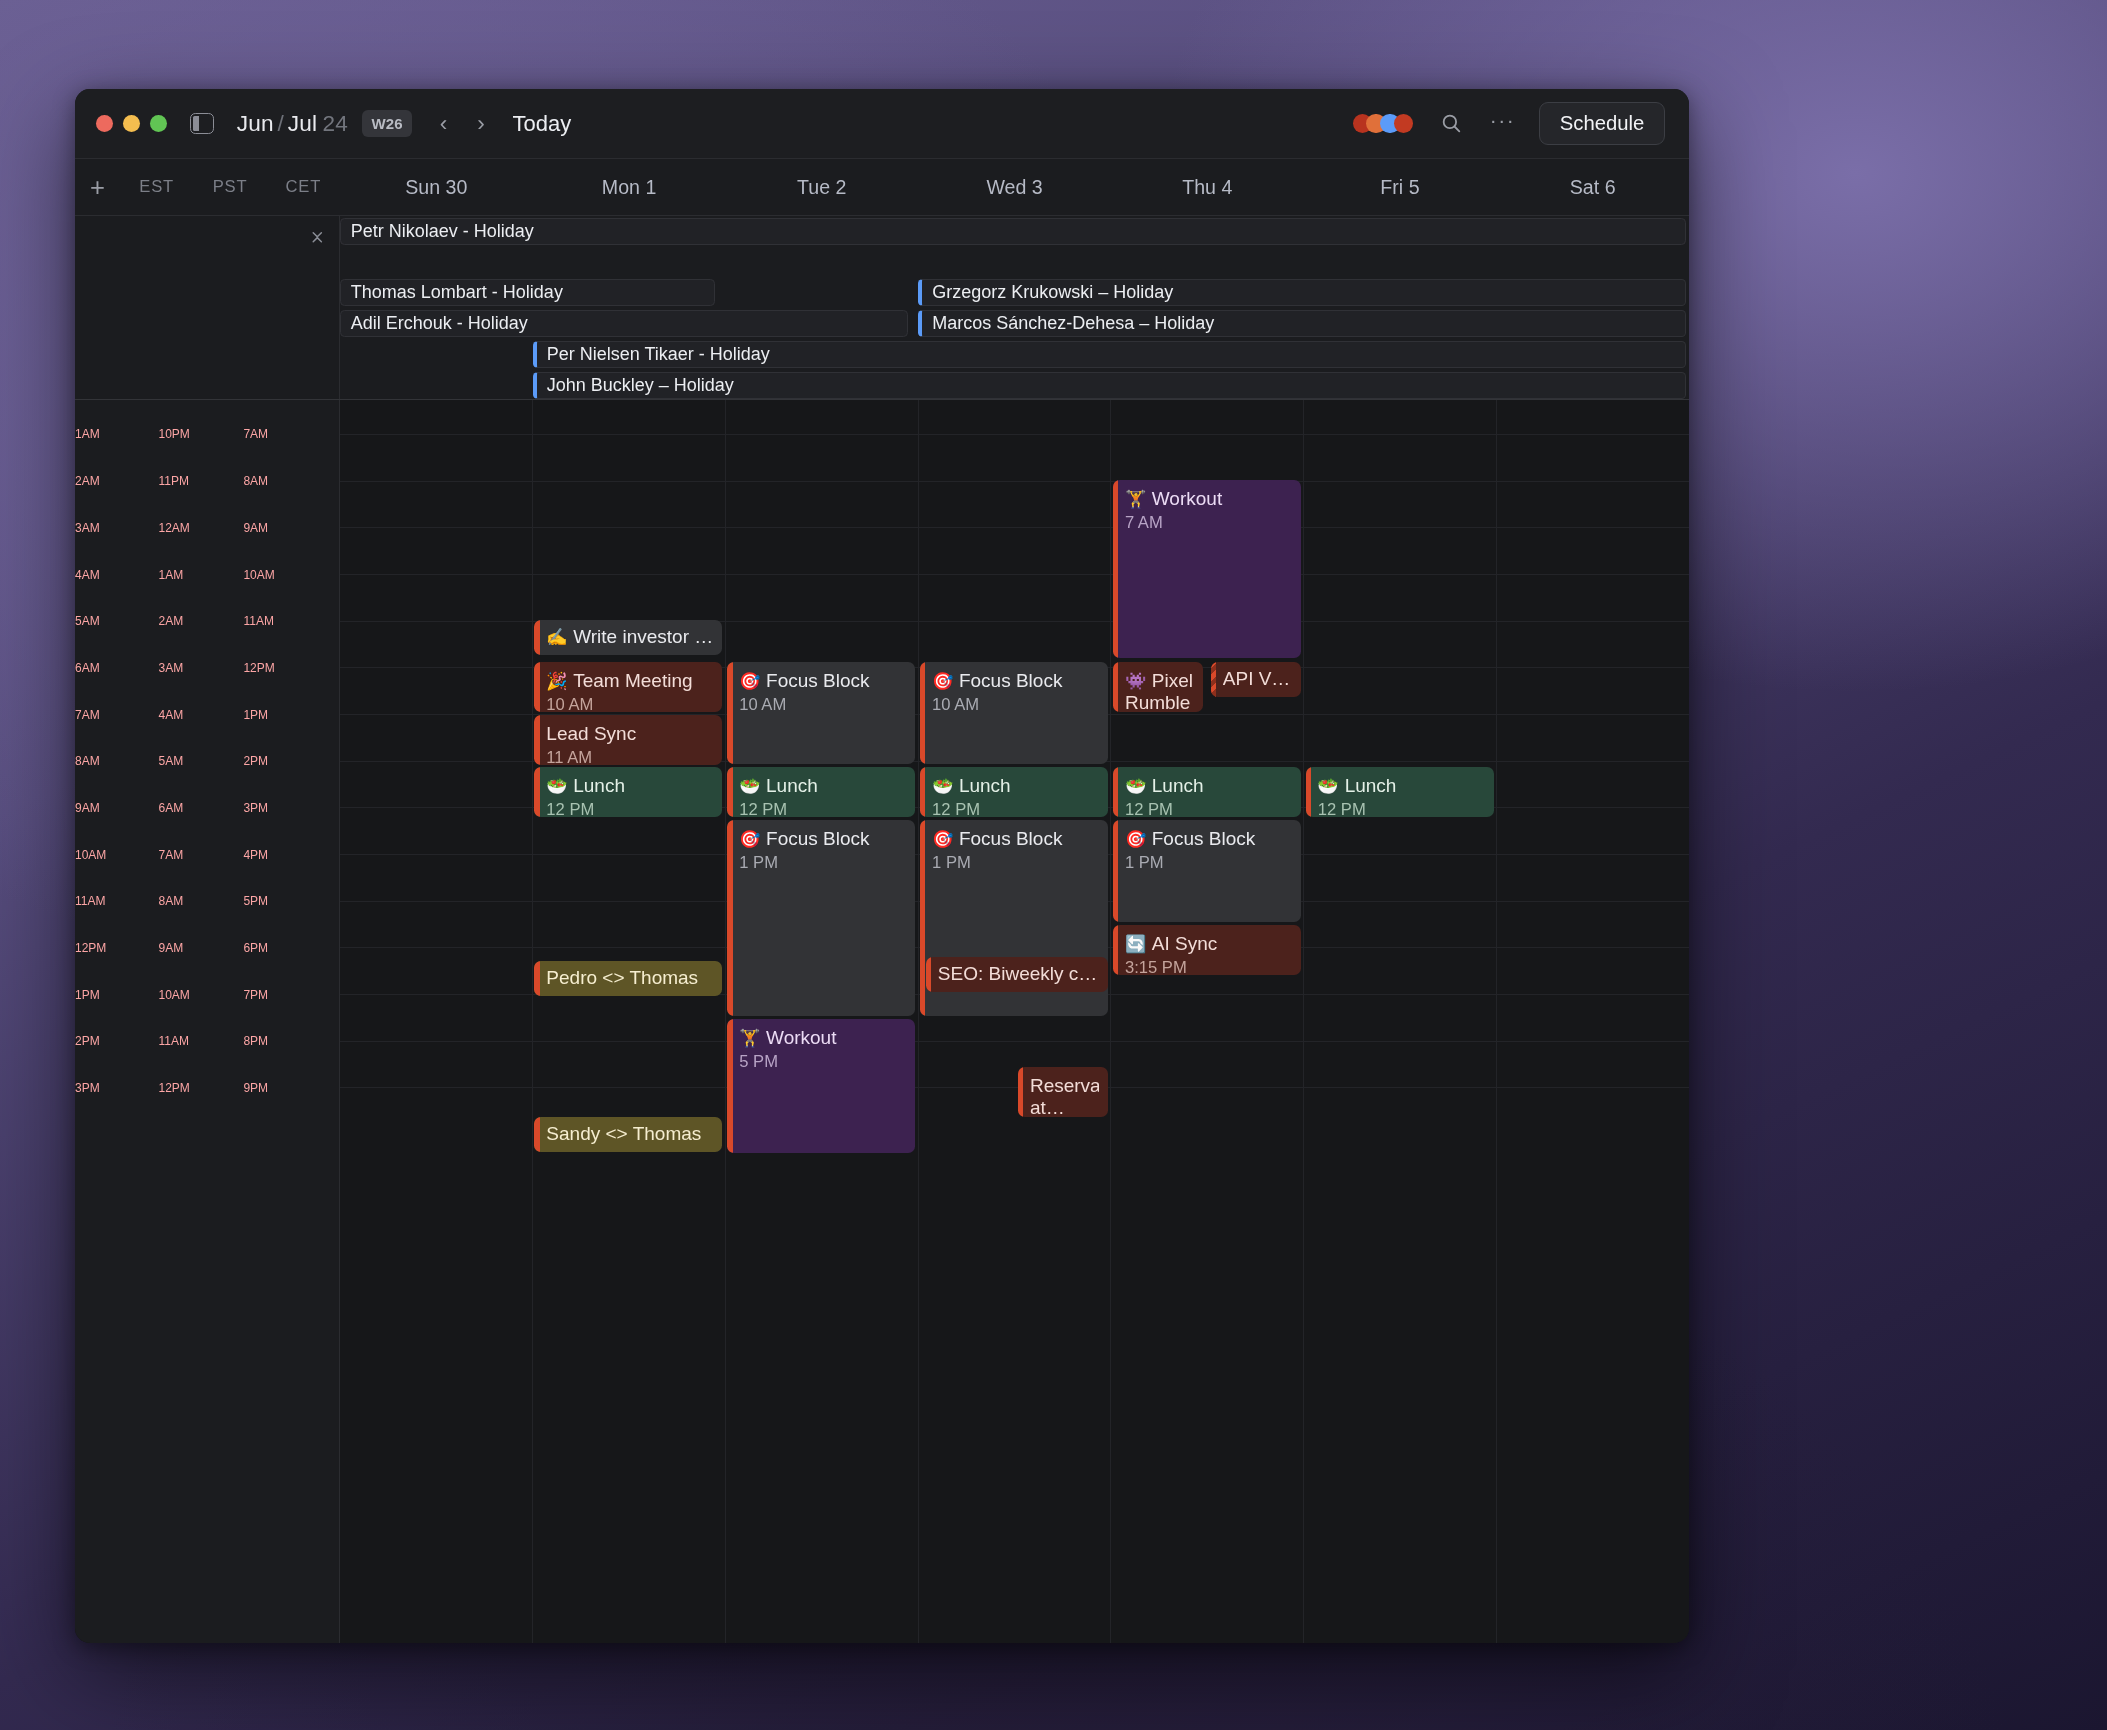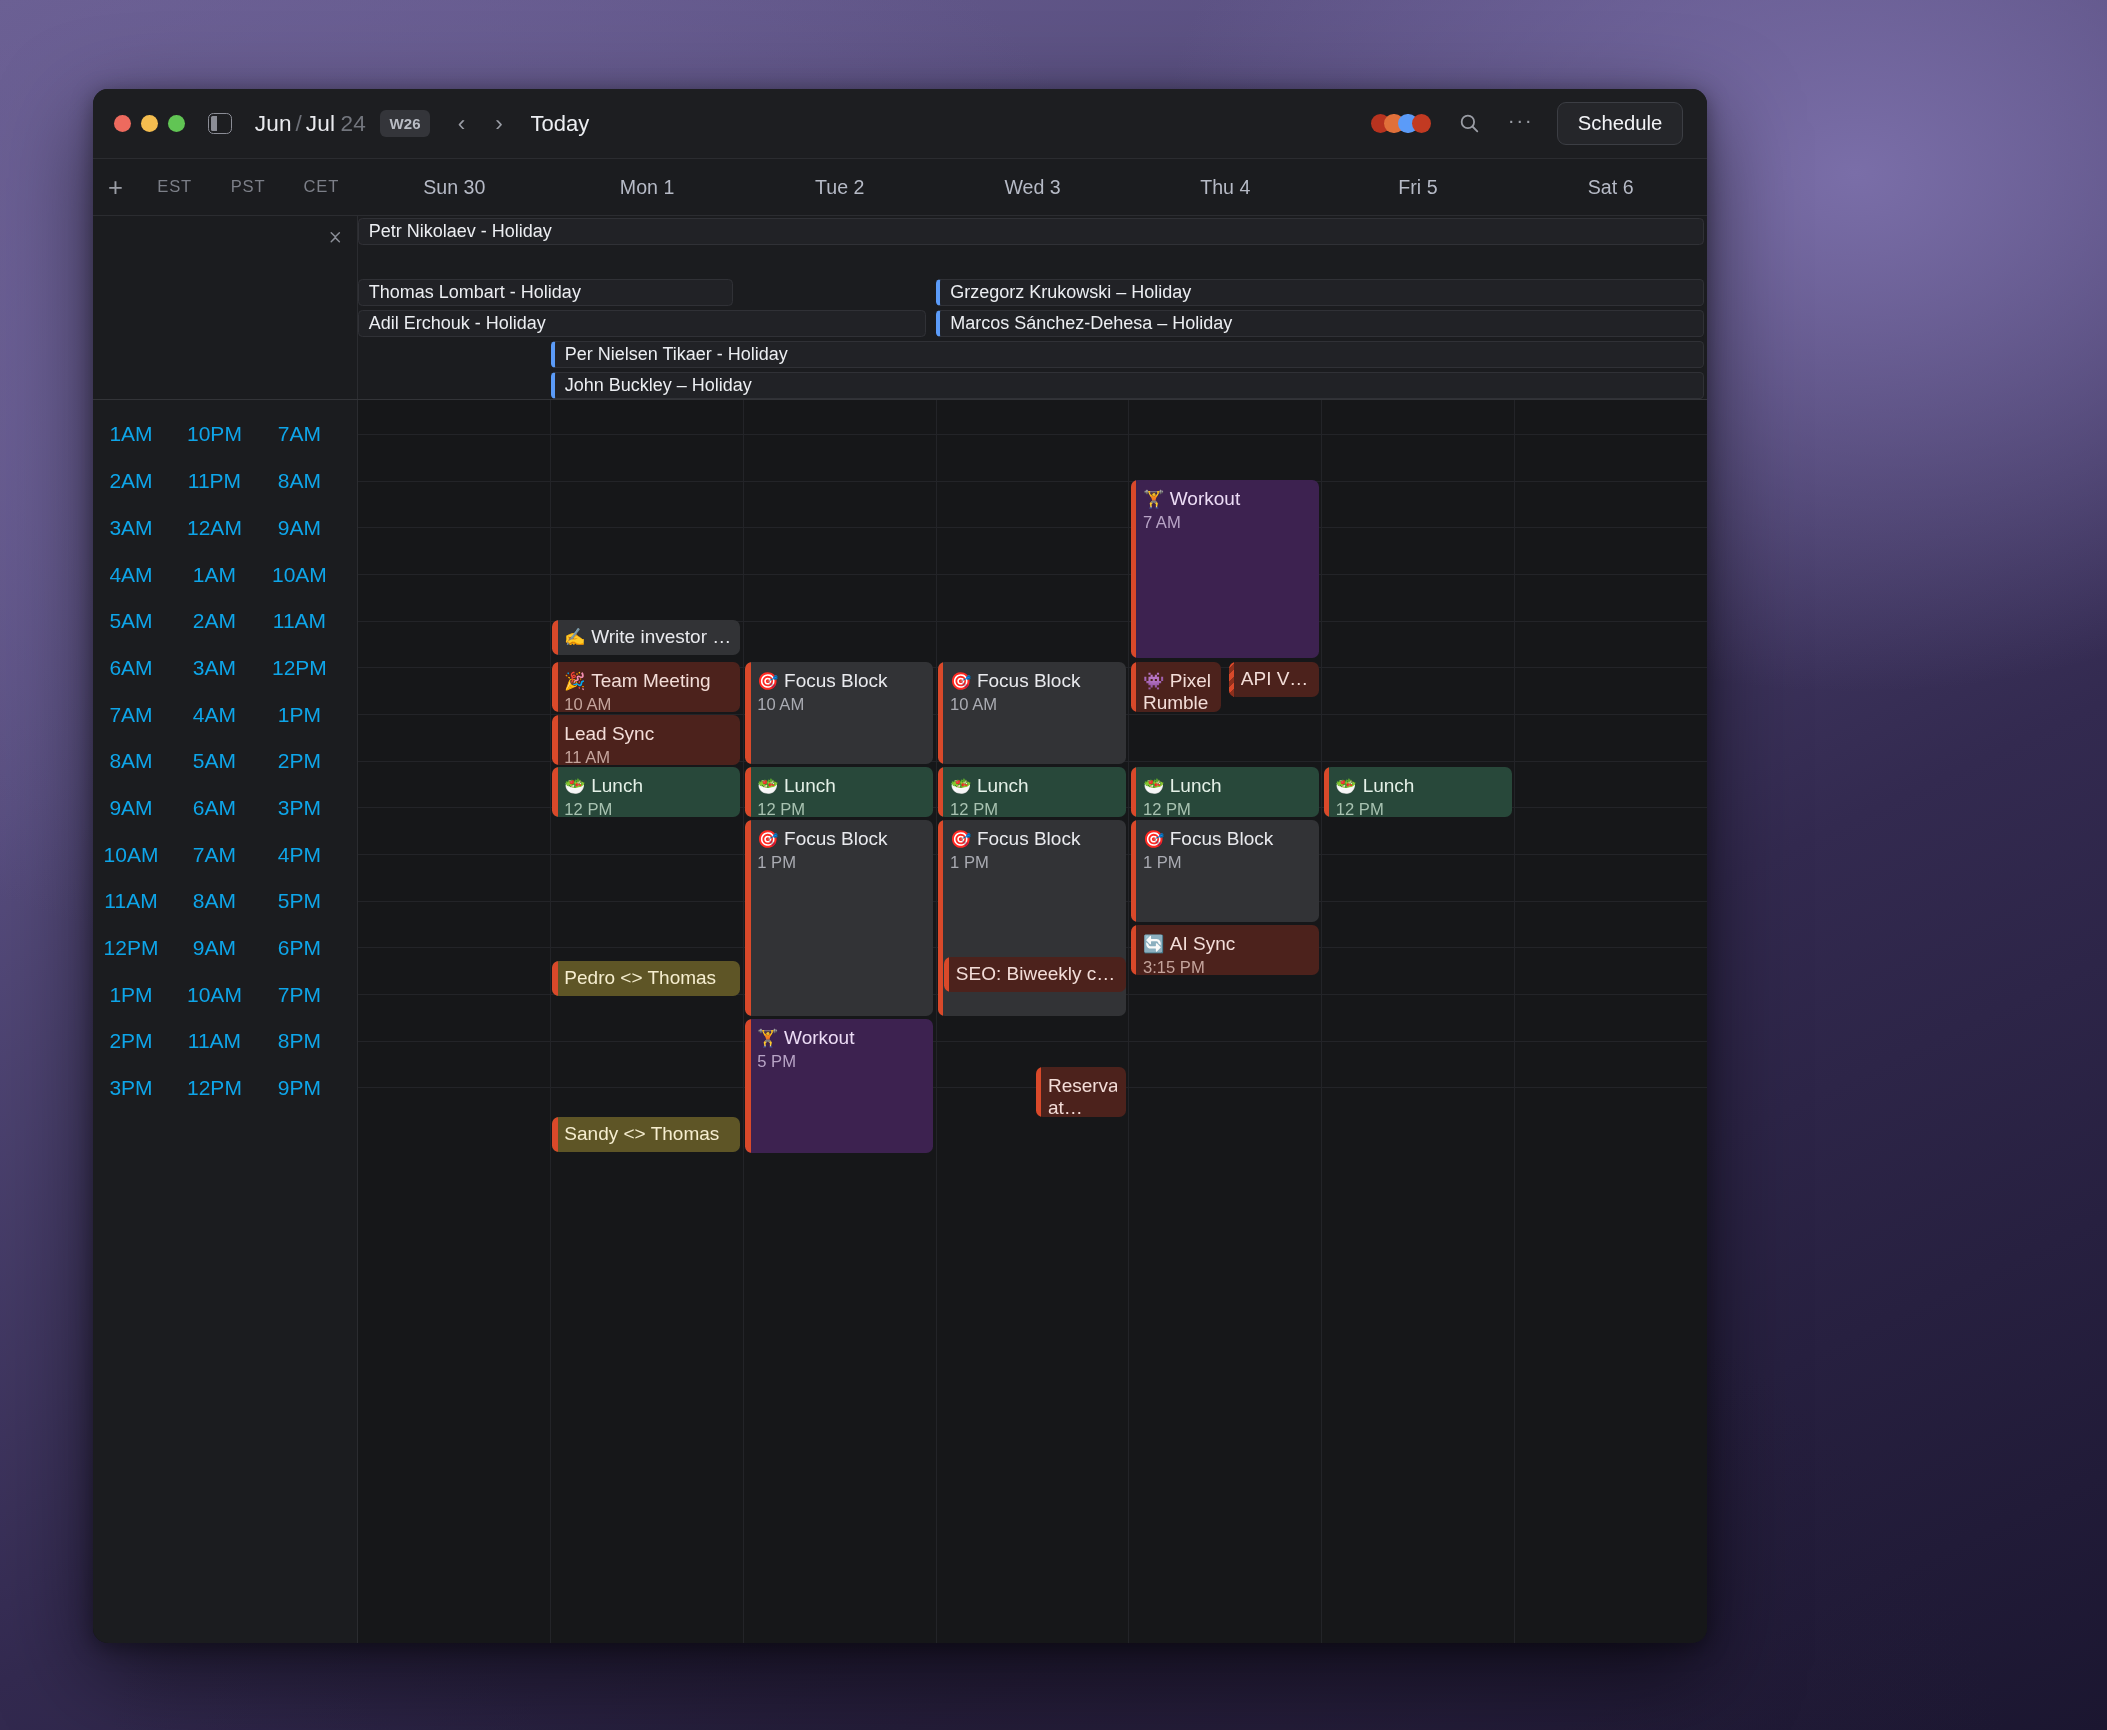--- a/index.html
+++ b/index.html
@@ -13,21 +13,21 @@
       radial-gradient(ellipse 60% 55% at 18% 22%, #6f639a 0%, rgba(111,99,154,0) 62%),
       radial-gradient(ellipse 55% 50% at 88% 10%, #7a6ea8 0%, rgba(122,110,168,0) 60%),
       radial-gradient(ellipse 70% 60% at 50% 105%, #241c38 0%, rgba(36,28,56,0) 65%),
       linear-gradient(155deg, #6a5f92 0%, #574d7e 30%, #332a50 62%, #1b1630 100%);
     display: flex; align-items: flex-start; justify-content: center;
   }
 
   
   .window {
     position: absolute;
-    left: 93px; top: 89px;
+    left: 75px; top: 89px;
     width: 1614px; height: 1554px;
     background: #1b1c1f;
     border-radius: 15px;
     box-shadow: 0 30px 90px rgba(0,0,0,.55), 0 4.5px 22.6px rgba(0,0,0,.4);
     overflow: hidden;
     display: flex; flex-direction: column;
   }
 
   
   .titlebar {
@@ -142,22 +142,22 @@
   .gridwrap { flex: 1; display: flex; overflow: hidden; position: relative; background: #161719; }
   .time-gutter {
     width: 265px; flex: 0 0 265px; position: relative;
     background: #1b1c1f; border-right: 0.8px solid #2b2c30;
   }
   .timerow {
     position: absolute; left: 0; right: 0; height: 47px;
     display: flex; align-items: center;
   }
   .timerow span {
-    flex: 1; text-align: center; padding-right: 4.5px;
-    font-size: 21px; color: #0ea5e9;
+    flex: 1; text-align: left; padding-right: 4.5px;
+    font-size: 12px; color: #fca5a5;
   }
   .timerow span:nth-child(1) { padding-right: 7.5px; }
   .timerow span:nth-child(2) { padding-right: 9px; }
   .timerow span:nth-child(3) { padding-right: 19.6px; }
 
   .daygrid { flex: 1; display: flex; position: relative; }
   .daycol {
     flex: 1; position: relative;
     border-right: 0.8px solid #232428;
   }

